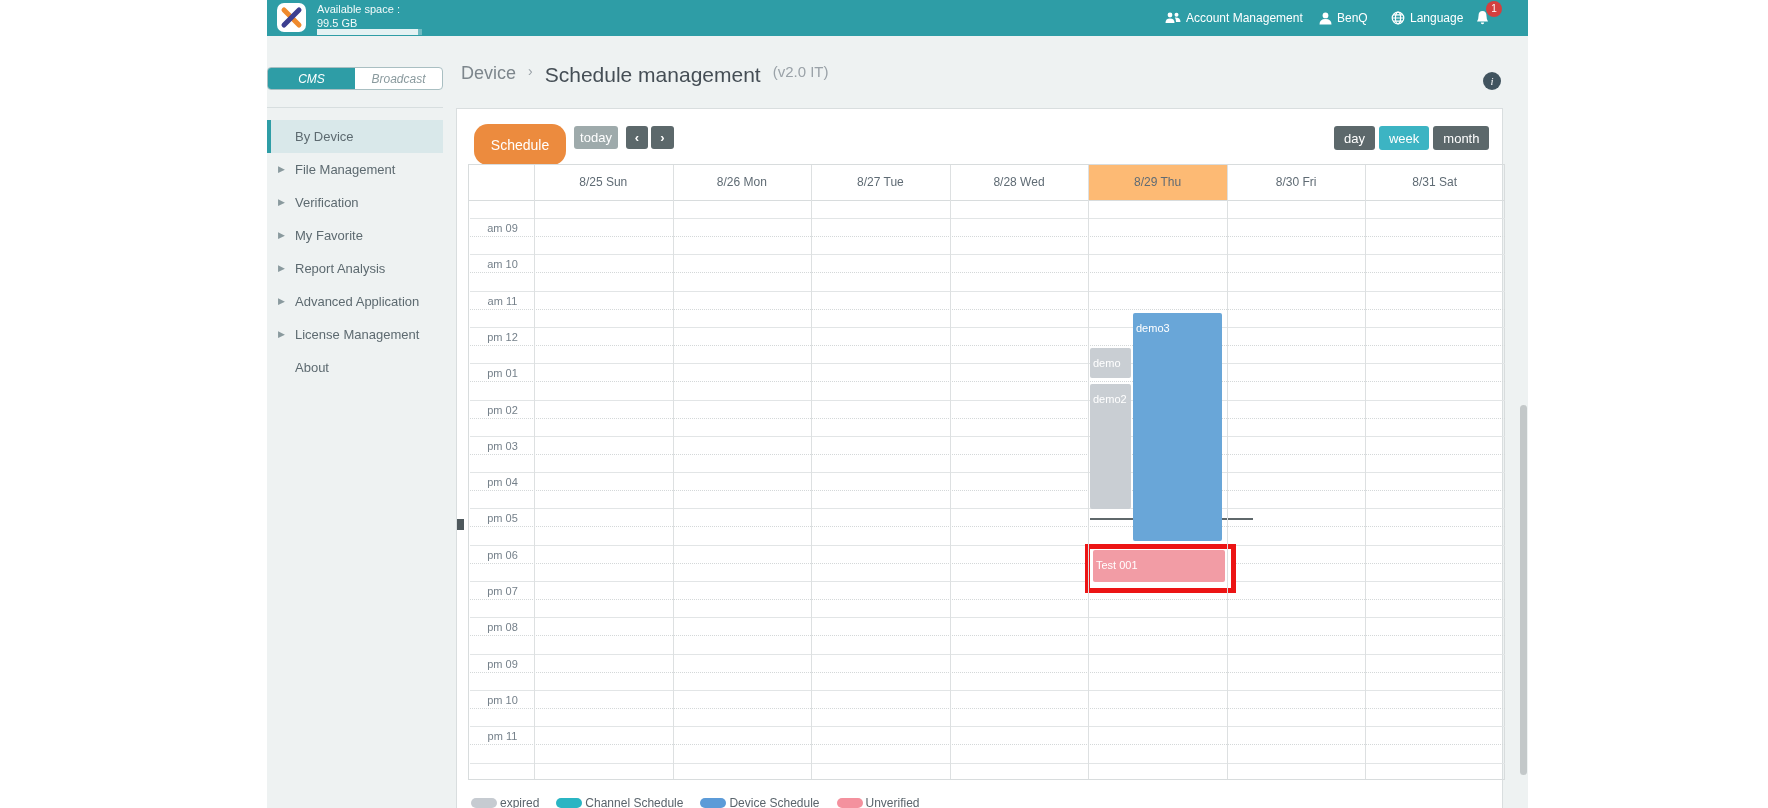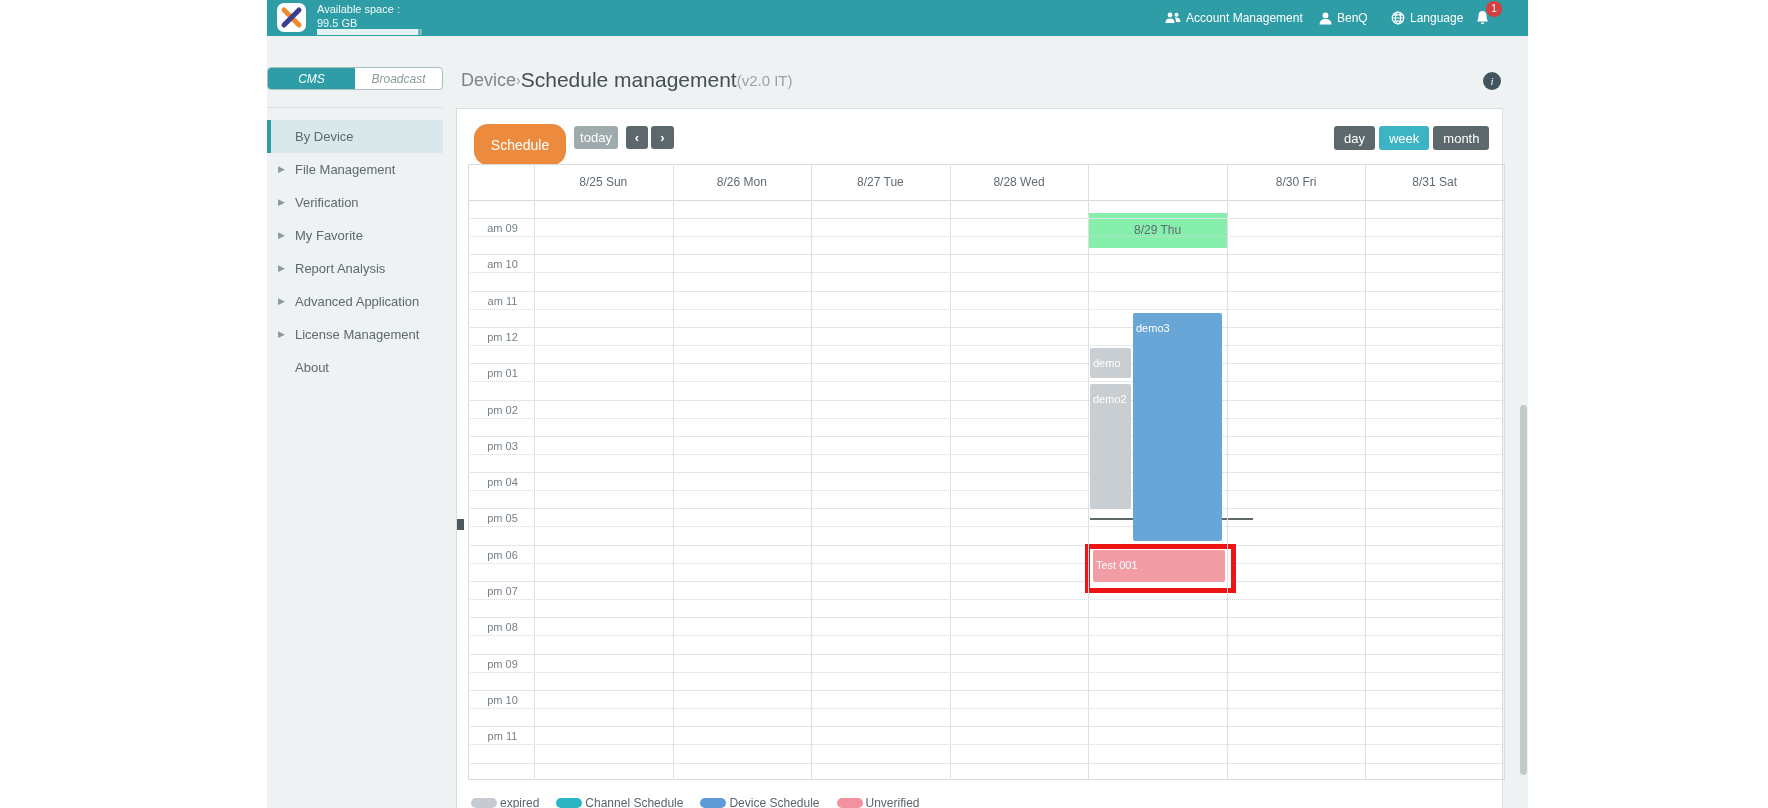--- a/index.html
+++ b/index.html
@@ -22,21 +22,21 @@
   .seg .half{flex:1;display:flex;align-items:center;justify-content:center;font-size:12px;font-style:italic;}
   .seg .half.on{background:#2e9da6;color:#fff;}
   .seg .half.off{color:#8a9a9e;}
   .side-divider{position:absolute;left:0;top:107px;width:176px;height:1px;background:#d7dedf;}
   .side-menu{position:absolute;left:0;top:120px;width:176px;}
   .side-item{position:relative;height:33px;line-height:33px;font-size:13px;color:#5d6a70;padding-left:28px;
     box-sizing:border-box;cursor:pointer;}
   .side-item.active{background:#d9e8ea;border-left:4px solid #2e9da6;padding-left:24px;}
   .side-item .arr{position:absolute;left:11px;top:0;font-size:9px;color:#8a9a9e;}
   
-  .crumb{position:absolute;left:194px;top:63px;height:34px;display:flex;align-items:center;gap:0;}
+  .crumb{position:absolute;left:194px;top:63px;height:34px;display:flex;gap:12px;}
   .crumb .sec{font-size:18px;color:#7d868c;}
   .crumb .sep{font-size:14px;color:#9aa2a8;}
   .crumb .pg{font-size:21px;color:#454e55;}
   .crumb .ver{font-size:15px;color:#9aa2a8;}
   .info-btn{position:absolute;left:1216px;top:72px;width:18px;height:18px;border-radius:50%;background:#41545f;
     color:#fff;font-size:11px;line-height:18px;text-align:center;font-family:"Liberation Serif",serif;
     font-style:italic;cursor:pointer;}
   
   .card{position:absolute;left:189px;top:108px;width:1047px;height:740px;background:#fff;
     border:1px solid #d9dedf;box-sizing:border-box;}
@@ -48,21 +48,21 @@
   .cal-title{position:absolute;left:0;right:0;top:19px;text-align:center;font-size:17px;color:#55606a;}
   .views{position:absolute;left:877px;top:17px;display:flex;gap:4px;}
   .views .vbtn{height:24px;border:none;border-radius:3px;background:#5c686b;color:#fff;font-size:13px;
     padding:0 10px;cursor:pointer;font-family:inherit;}
   .views .vbtn.on{background:#3cb4c3;}
   
   .cal-table{position:absolute;left:11px;top:55px;width:1035px;height:614px;border:1px solid #d8dcdd;
     box-sizing:content-box;}
   .vline{position:absolute;top:0;width:1px;height:614px;background:#dde0e1;}
   .hdr-cell{position:absolute;top:0;height:35px;line-height:35px;text-align:center;font-size:12px;color:#5f6b74;}
-  .hdr-cell.on{background:#86efac;margin-top:48px;}
+  .hdr-cell.on{background:#fdba74;}
   .hdr-bottom{position:absolute;left:0;top:35px;width:1035px;height:1px;background:#d8dcdd;}
   .grid{position:absolute;left:1px;top:36px;width:1035px;height:578px;overflow:hidden;}
   .hline{position:absolute;left:0;width:1035px;height:1px;background:#e2e5e6;}
   .dline{position:absolute;left:0;width:1035px;border-top:1px dotted #d4d8d9;height:0;}
   .tlabel{position:absolute;left:0;width:65px;text-align:center;font-size:11px;color:#75808a;}
   .event{position:absolute;border-radius:2px;color:#fff;font-size:11px;padding:9px 3px;box-sizing:border-box;
     overflow:hidden;white-space:nowrap;cursor:pointer;}
   .red-box{position:absolute;border:5px solid #ec1414;background:#fff;cursor:pointer;}
   .sep-line{position:absolute;height:2px;background:#5f686b;}
   .drag-marker{position:absolute;left:0;top:410px;width:7px;height:11px;background:#4e585c;}

